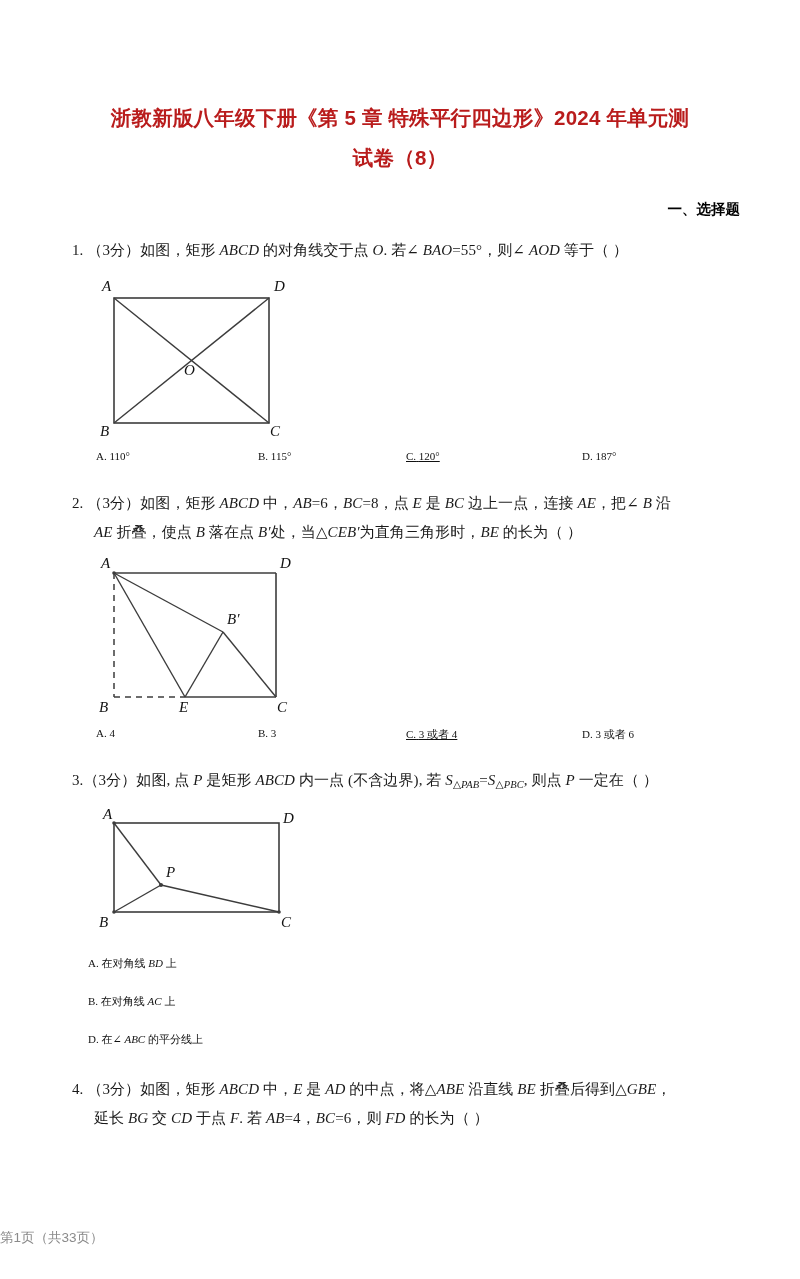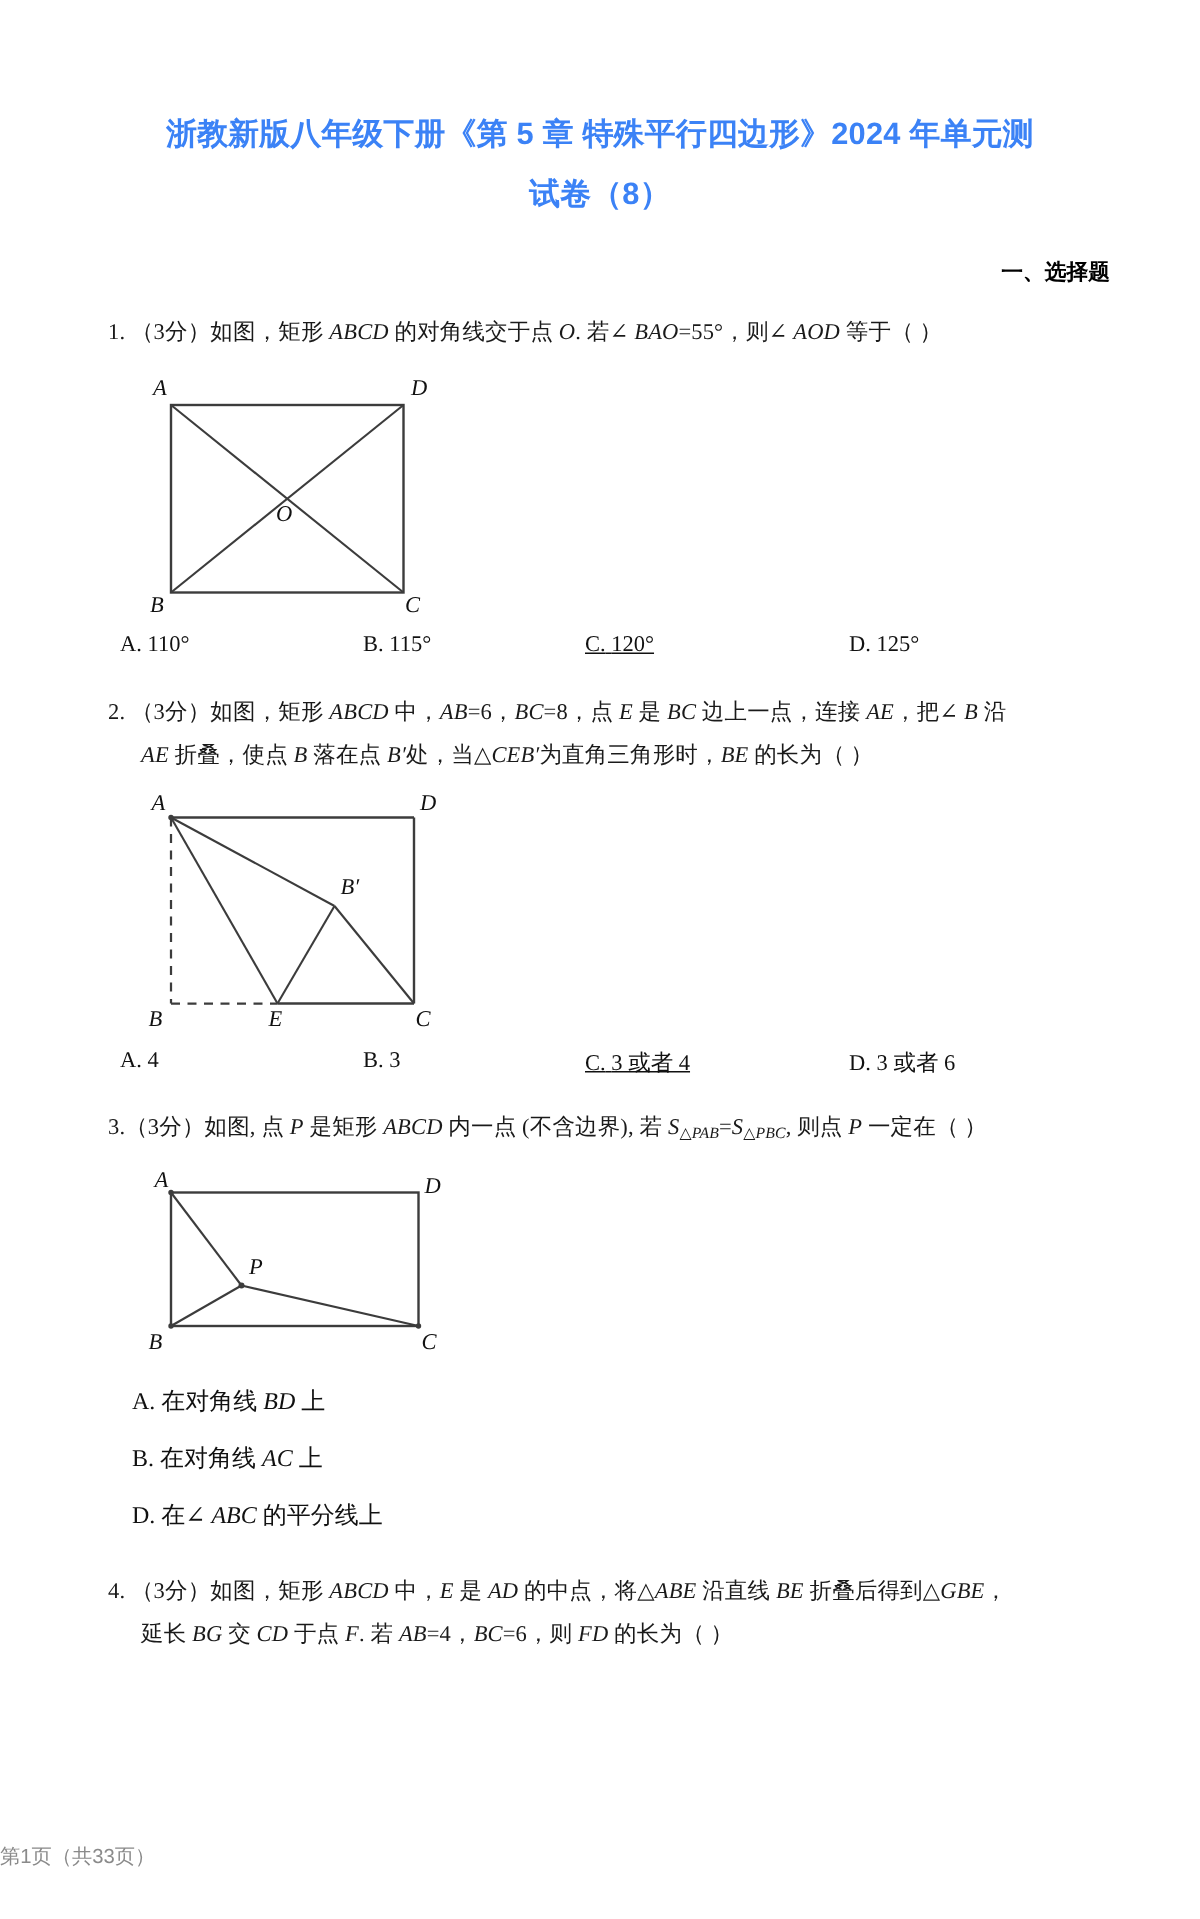--- a/index.html
+++ b/index.html
@@ -19,28 +19,28 @@
     position: relative;
     width: 800px;
     height: 1279px;
     box-sizing: border-box;
     padding: 0 60px;
   }
 
   
   .doc-title {
     margin: 0;
-    padding-top: 70px;
+    padding-top: 98px;
     text-align: center;
     font-family: "Liberation Sans", "DejaVu Sans", sans-serif;
     font-weight: bold;
     font-size: 20.5px;
     line-height: 40px;
     letter-spacing: 0.2px;
-    color: #3b82f6;
+    color: #b91c1c;
   }
 
   
   .section-heading {
     margin: 22px 0 0 12px;
     font-family: "Liberation Sans", "DejaVu Sans", sans-serif;
     font-weight: bold;
     font-size: 14.5px;
     color: #000000;
     text-align: right;
@@ -64,40 +64,40 @@
   .sub {
     font-size: 10.5px;
     vertical-align: -0.28em;
     font-style: italic;
   }
 
   
   .options {
     position: relative;
     margin-top: 12px;
-    margin-left: 8px;
+    margin-left: 24px;
     height: 22px;
-    font-size: 15px;
+    font-size: 11px;
   }
   .opt {
     position: absolute;
     top: 0;
     white-space: nowrap;
   }
   .opt-a { left: 0px; }
   .opt-b { left: 162px; }
   .opt-c { left: 310px; text-decoration: underline; }
   .opt-d { left: 486px; }
 
   .options-stacked {
     margin-top: 12px;
     margin-left: 16px;
   }
   .options-stacked .opt-row {
-    font-size: 16px;
+    font-size: 11px;
     line-height: 38px;
     white-space: nowrap;
   }
 
   
   .figure {
     margin-top: 8px;
     margin-left: 12px;
   }
   .figure svg { display: block; }
@@ -159,21 +159,21 @@
       <span class="opt opt-b">
         <span>B.</span>
         <span>115°</span>
       </span>
       <span class="opt opt-c">
         <span>C.</span>
         <span>120°</span>
       </span>
       <span class="opt opt-d">
         <span>D.</span>
-        <span>125°</span>
+        <span>187°</span>
       </span>
     </div>
   </div>
 
   <div class="question">
     <div class="q-text">
       <span>2.</span>
       <span>（3分）</span><span>如图，矩形 </span><span class="it">ABCD</span><span> 中，</span><span class="it">AB</span><span>=6，</span><span class="it">BC</span><span>=8，点 </span><span class="it">E</span><span> 是 </span><span class="it">BC</span><span> 边上一点，连接 </span><span class="it">AE</span><span>，把∠ </span><span class="it">B</span><span> 沿</span>
     </div>
     <div class="q-text q-line-2">

